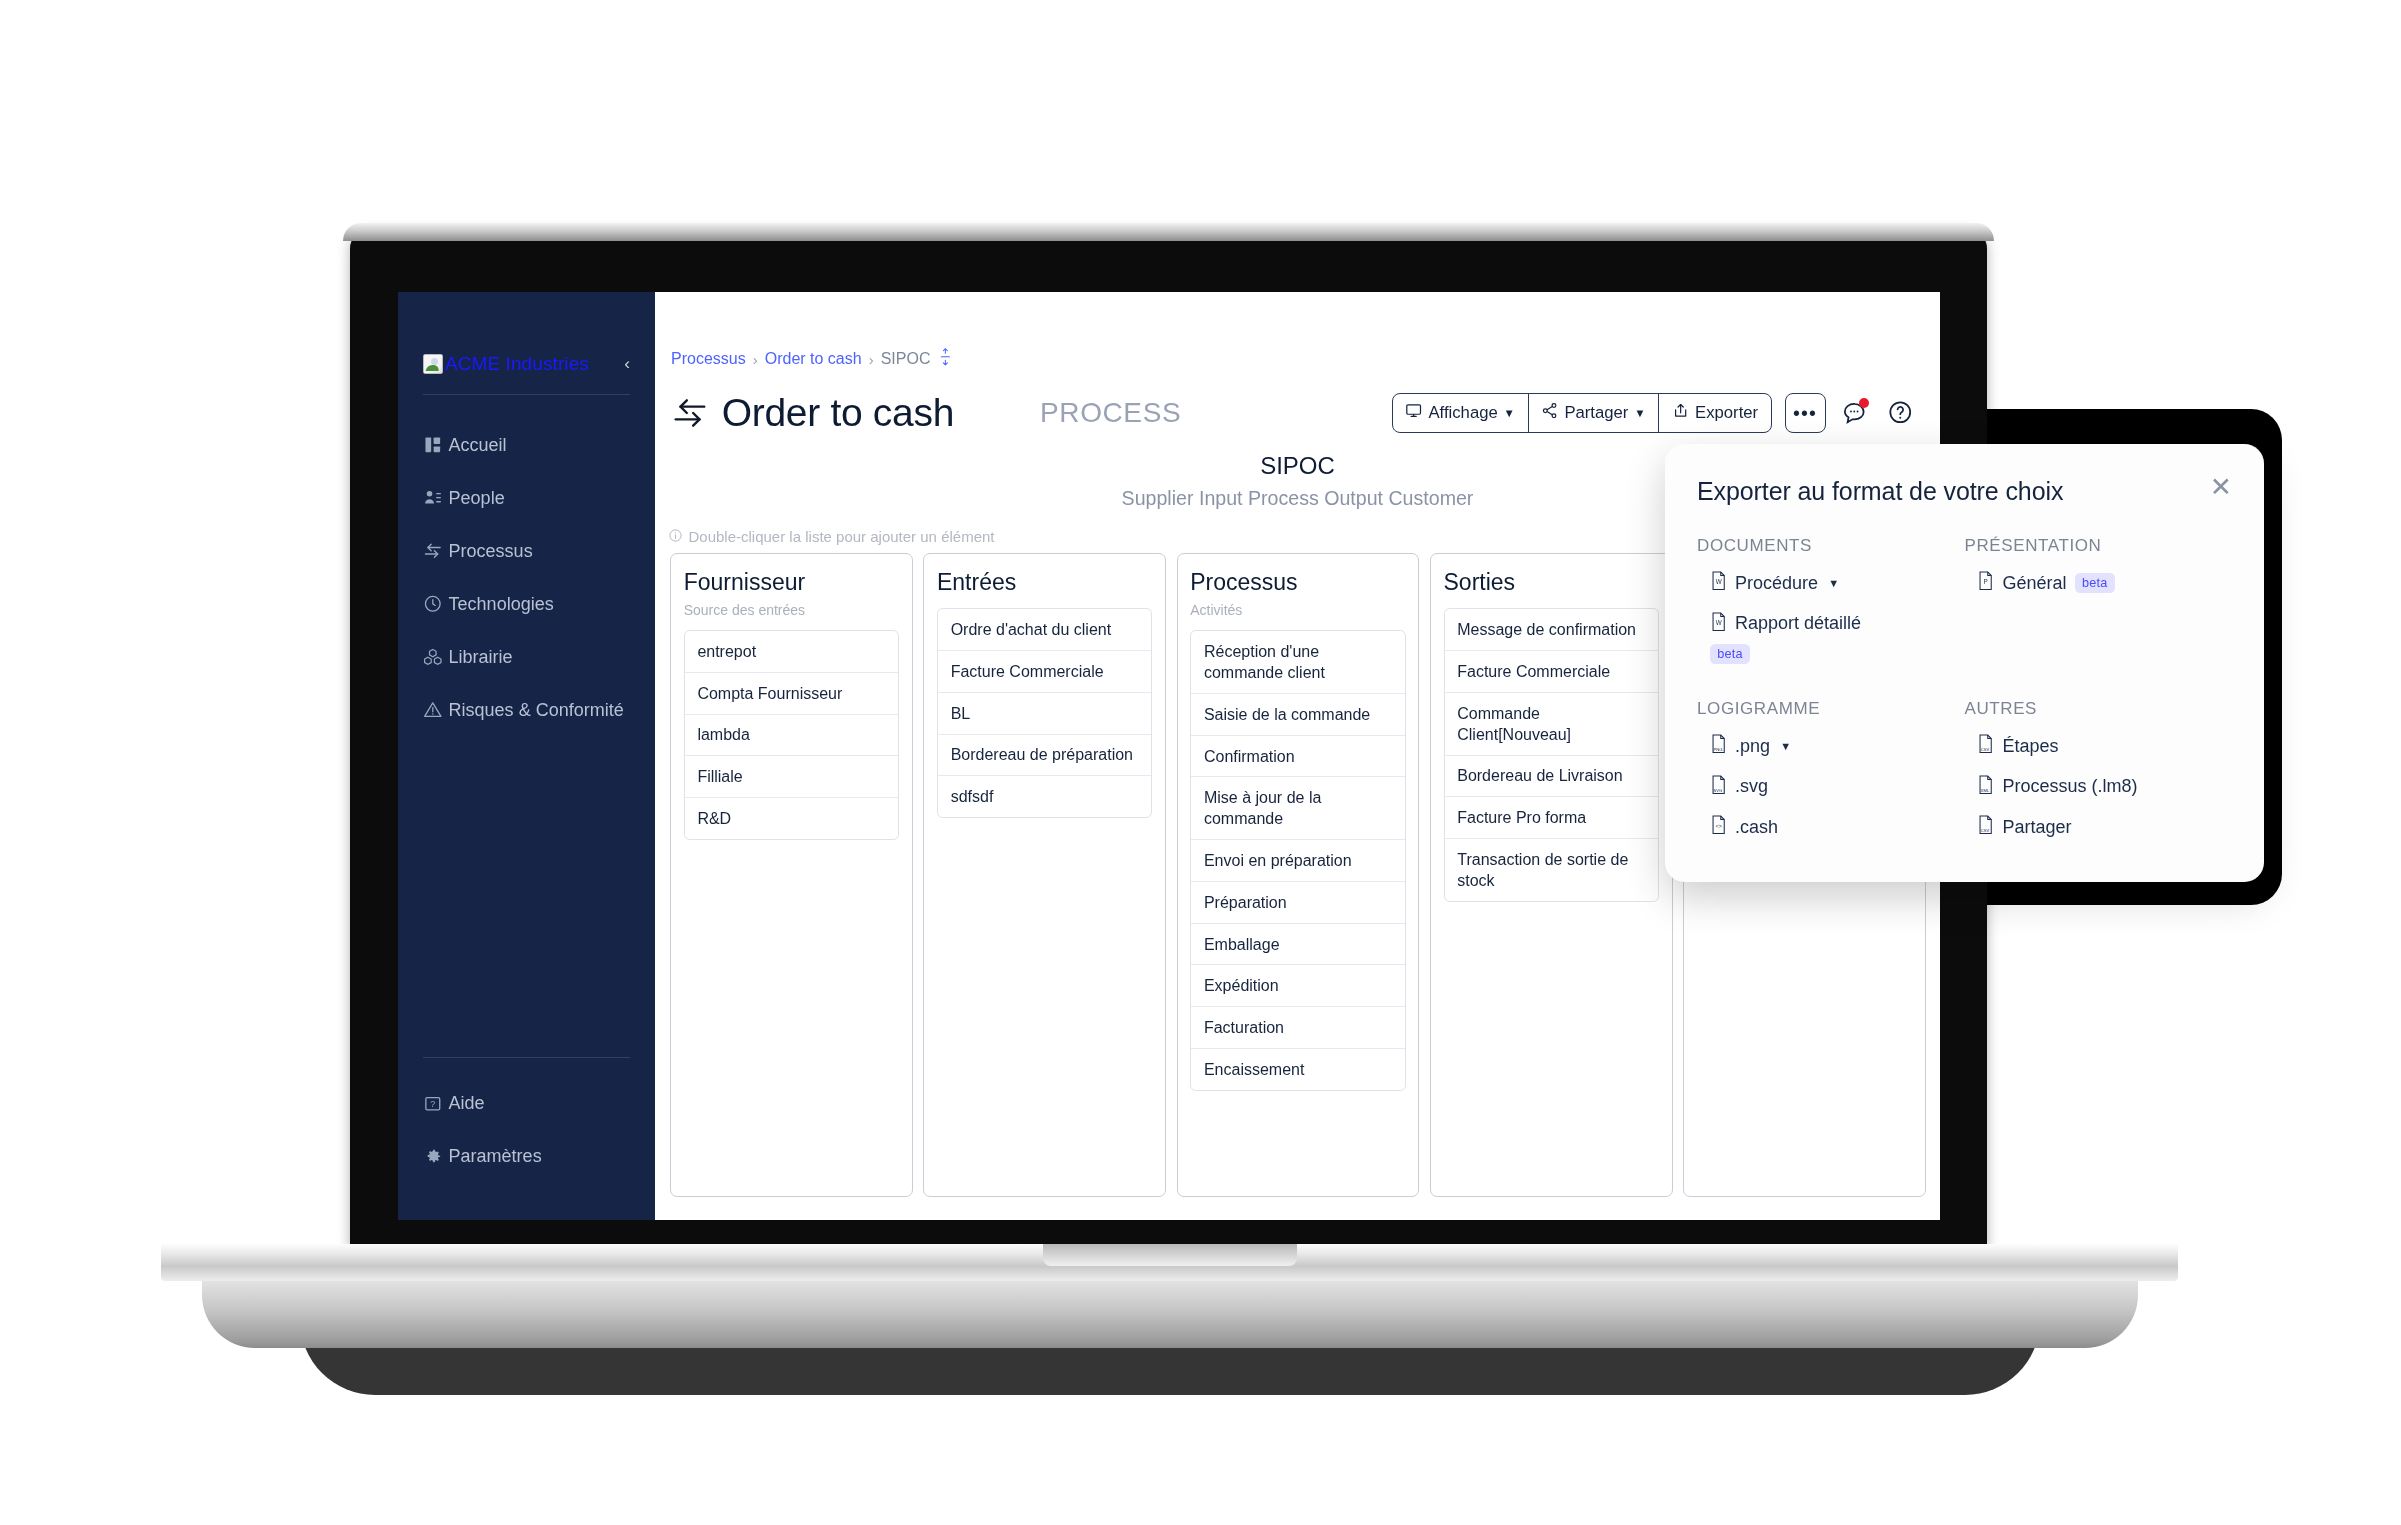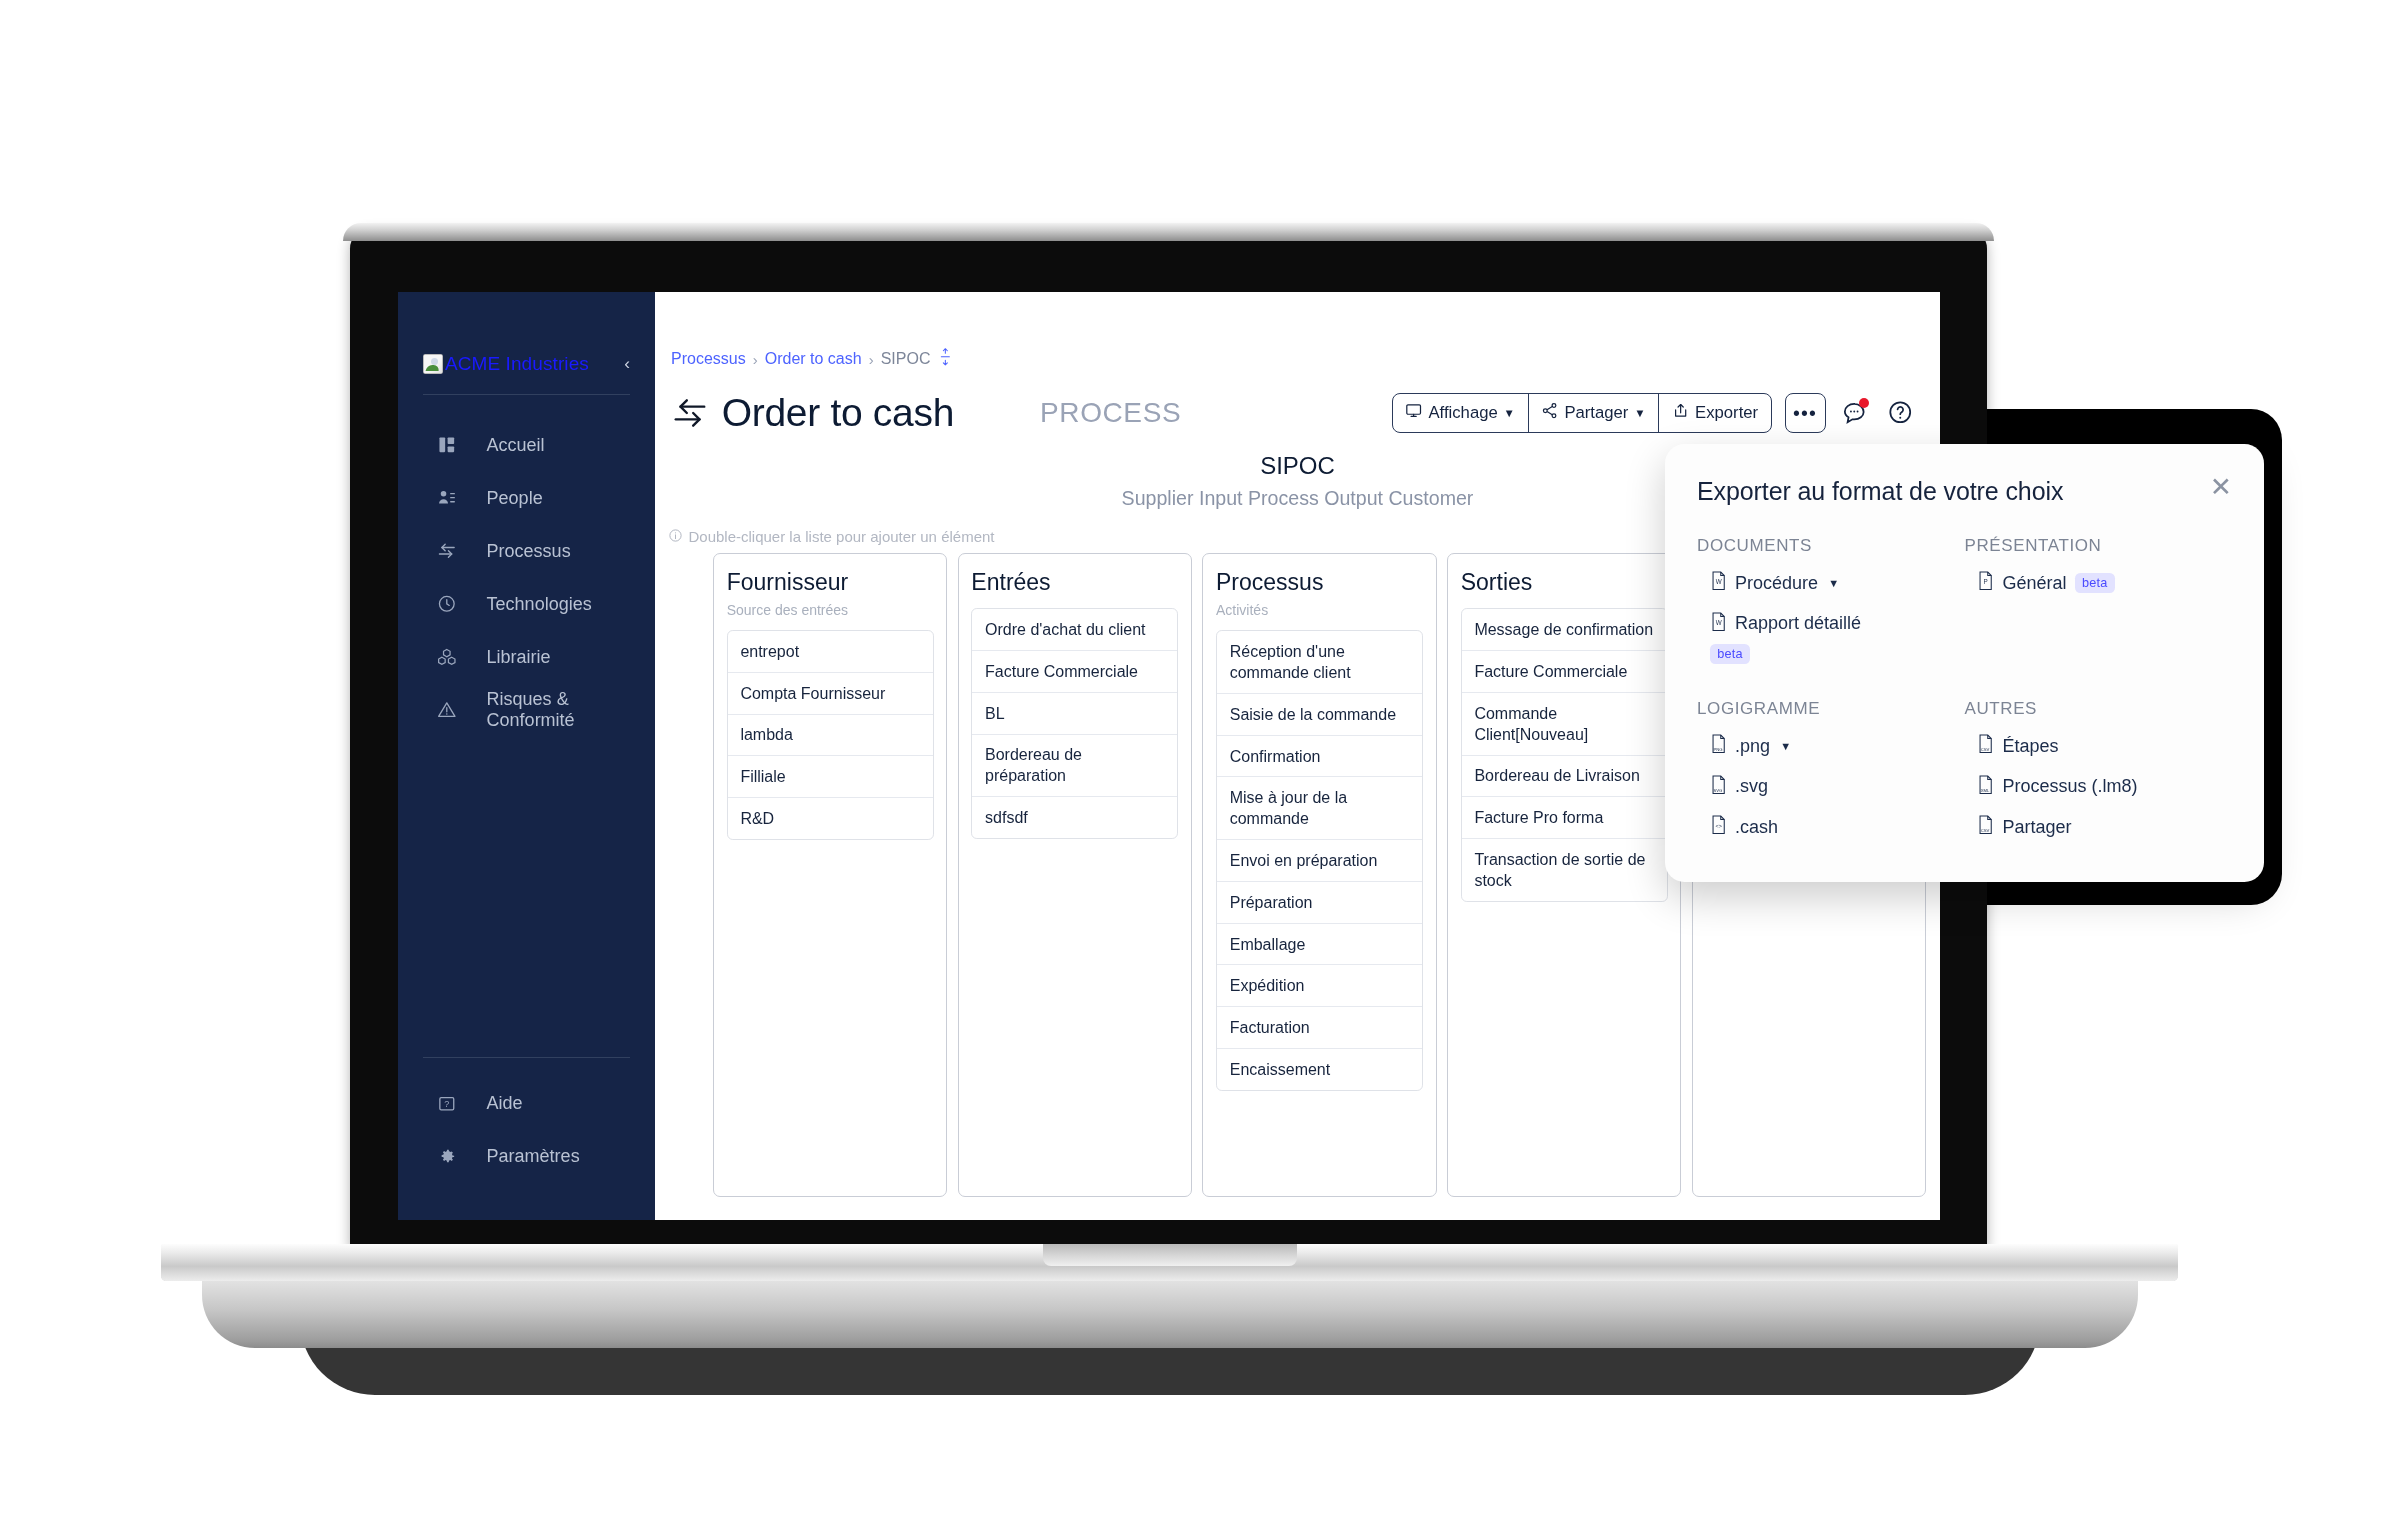--- a/index.html
+++ b/index.html
@@ -93,22 +93,22 @@
   .broken-img::after{
     content:""; position:absolute; left:7px; top:2.9px; width:7px; height:7px;
     background:#cfd8e6; border-radius:50%;
   }
   .brand-collapse { color:#cfd6e4; font-size:17.3px; line-height:1; }
 
   .side-div { height:0.6px; background:#31405f; margin: 16px 25px 0 25px; }
 
   .nav { padding: 24px 0 0 0; }
   .nav-item {
-    display:flex; align-items:center; gap:30px;
-    padding: 0 39px; height: 53px; color:#b9c2d3; font-size:18px;
+    display:flex; align-items:center; gap:6px;
+    padding: 0 25px; height: 53px; color:#b9c2d3; font-size:18px;
   }
   .nav-item .ico { width:19.6px; height:19.6px; flex:0 0 19.6px; display:flex; align-items:center; justify-content:center; }
   .nav-item .ico svg { width:19.6px; height:19.6px; }
   .nav-spacer { flex:1 1 auto; }
   .side-div-bottom { height:0.6px; background:#31405f; margin: 0 25px 19.6px 25px; }
   .nav-bottom { padding-bottom: 37px; }
 
   
   .main { flex:1 1 auto; background:#fff; position:relative; min-width:0; display:flex; flex-direction:column; }
 
@@ -142,21 +142,21 @@
   .icon-btn svg { width:26.5px; height:26.5px; }
   .dot-badge { position:absolute; top:1.2px; right:2.3px; width:10.4px; height:10.4px; background:#e8192c; border-radius:50%; }
 
   
   .board { padding: 17.3px 0 0 0; flex:1 1 auto; display:flex; flex-direction:column; min-height:0; }
   .sipoc-title { text-align:center; font-size:24px; color:#0d1b33; }
   .sipoc-sub { text-align:center; font-size:19.6px; color:#8a93a6; margin-top:7px; }
   .hint { display:flex; align-items:center; gap:5.8px; font-size:15px; color:#b2b7c2; padding: 17.3px 0 0 12.7px; }
   .hint svg { width:15px; height:15px; }
 
-  .cols { display:flex; gap:10.4px; padding: 7px 14px 23px 15px; flex:1 1 auto; min-height:0;margin-left:43px; }
+  .cols { display:flex; gap:10.4px; padding: 7px 14px 23px 15px; flex:1 1 auto; min-height:0; }
   .col {
     flex:1 1 0; min-width:0; border:0.6px solid #c9cdd6; border-radius:7px; background:#fff;
     padding: 15px 12.7px; display:flex; flex-direction:column;
   }
   .col-title { font-size:23px; color:#0d1b33; font-weight:400; }
   .col-sub { font-size:14px; color:#a9b0bd; margin-top:5.8px; }
   .list { margin-top:12.7px; border:0.6px solid #dfe2e8; border-radius:5.8px; overflow:hidden; }
   .list-item { padding: 9.8px 12.7px; font-size:16px; color:#17243d; border-bottom:0.6px solid #e6e9ef; line-height:1.32; }
   .list-item:last-child { border-bottom:none; }
 

